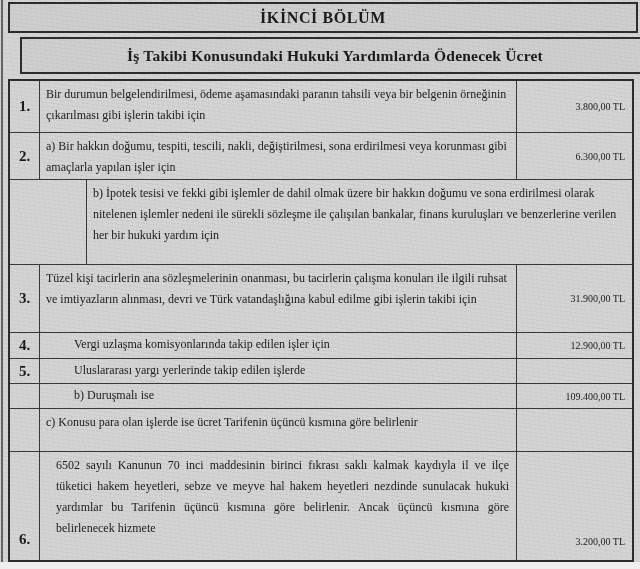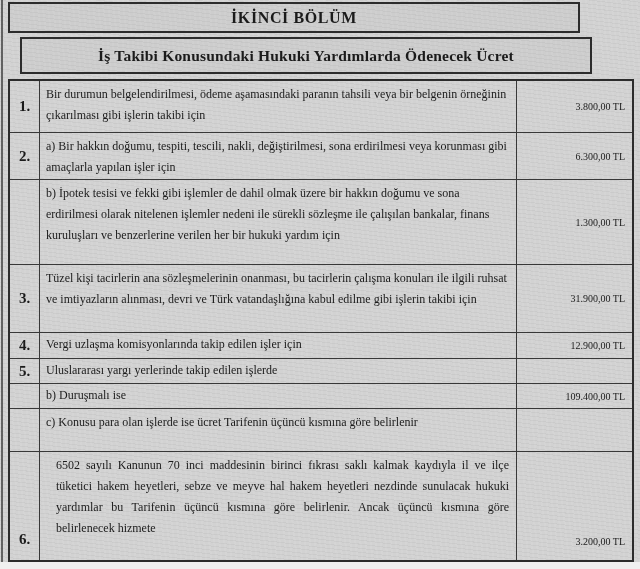--- a/index.html
+++ b/index.html
@@ -16,57 +16,57 @@
       #d2d2d2;
   }
 
   .scan-line {
     position: absolute; left: 1px; top: 0;
     width: 2px; height: 566px;
     background: rgba(60,60,60,.75);
   }
 
   .hbox {
-    position: absolute; left: 8px; width: 572px;
+    position: absolute; left: 8px; width: 630px;
     border: 2px solid #2c2c2c;
     display: flex; align-items: center; justify-content: center;
     background: rgba(0,0,0,.02);
   }
   .hbox-1 { top: 2px;  height: 31px; }
   .hbox-2 { top: 37px; height: 37px; margin-left: 12px; }
   .hbox-1 .htext { font-weight: bold; font-size: 16px; letter-spacing: .6px; }
   .hbox-2 .htext { font-weight: bold; font-size: 15.5px; letter-spacing: .2px; }
 
   .feetable {
     position: absolute; left: 8px; top: 79px;
     width: 626px; height: 483px;
     border: 2px solid #2c2c2c;
     display: flex; flex-direction: column;
     overflow: hidden;
   }
   .row { display: flex; flex: 0 0 auto; }
   .row + .row { border-top: 1.5px solid #383838; }
-  .r0 { height: 51px; } .r1 { height: 47px; } .r2 { height: 85px; }
+  .r0 { height: 51px; } .r1 { height: 47px; } .r2 { height: 85px; padding-left: 47px; }
   .r3 { height: 68px; } .r4 { height: 26px; } .r5 { height: 25px; }
   .r6 { height: 25px; } .r7 { height: 25px; } .r8 { height: 43px; }
   .r9 { flex: 1 1 auto; }
 
   .cell-num {
     flex: 0 0 30px; width: 30px;
     border-right: 1.5px solid #383838;
     display: flex; align-items: center; justify-content: center;
     font-weight: bold; font-size: 15px;
   }
   .cell-desc {
     flex: 1 1 auto;
     padding: 3px 7px 2px 6px;
     font-size: 12px; line-height: 21px;
     overflow: hidden;
   }
-  .row.oneline .cell-desc { padding-top: 1px; }
+  .row.oneline .cell-desc { padding-top: 1px; margin-left: 28px; }
   .cell-amount {
     flex: 0 0 116px; width: 116px;
     border-left: 1.5px solid #383838;
     display: flex; align-items: center; justify-content: flex-end;
     padding-right: 7px;
     font-size: 10px; white-space: nowrap;
   }
   .r9 .cell-num    { align-items: flex-end; padding-bottom: 12px; }
   .r9 .cell-amount { align-items: flex-end; padding-bottom: 13px; }
   .r9 .cell-desc   { text-align: justify; margin-left: 10px; }
@@ -101,21 +101,20 @@
 
     <div class="row r1">
       <div class="cell-num">2.</div>
       <div class="cell-desc">a) Bir hakkın doğumu, tespiti, tescili, nakli, değiştirilmesi, sona erdirilmesi veya korunması gibi amaçlarla yapılan işler için</div>
       <div class="cell-amount">6.300,00 TL</div>
     </div>
 
     <div class="row r2">
       <div class="cell-num"></div>
       <div class="cell-desc">b) İpotek tesisi ve fekki gibi işlemler de dahil olmak üzere bir hakkın doğumu ve sona erdirilmesi olarak nitelenen işlemler nedeni ile sürekli sözleşme ile çalışılan bankalar, finans kuruluşları ve benzerlerine verilen her bir hukuki yardım için</div>
-      <div class="cell-amount">1.300,00 TL</div>
     </div>
 
     <div class="row r3">
       <div class="cell-num">3.</div>
       <div class="cell-desc">Tüzel kişi tacirlerin ana sözleşmelerinin onanması, bu tacirlerin çalışma konuları ile ilgili ruhsat ve imtiyazların alınması, devri ve Türk vatandaşlığına kabul edilme gibi işlerin takibi için</div>
       <div class="cell-amount">31.900,00 TL</div>
     </div>
 
     <div class="row r4 oneline">
       <div class="cell-num">4.</div>

